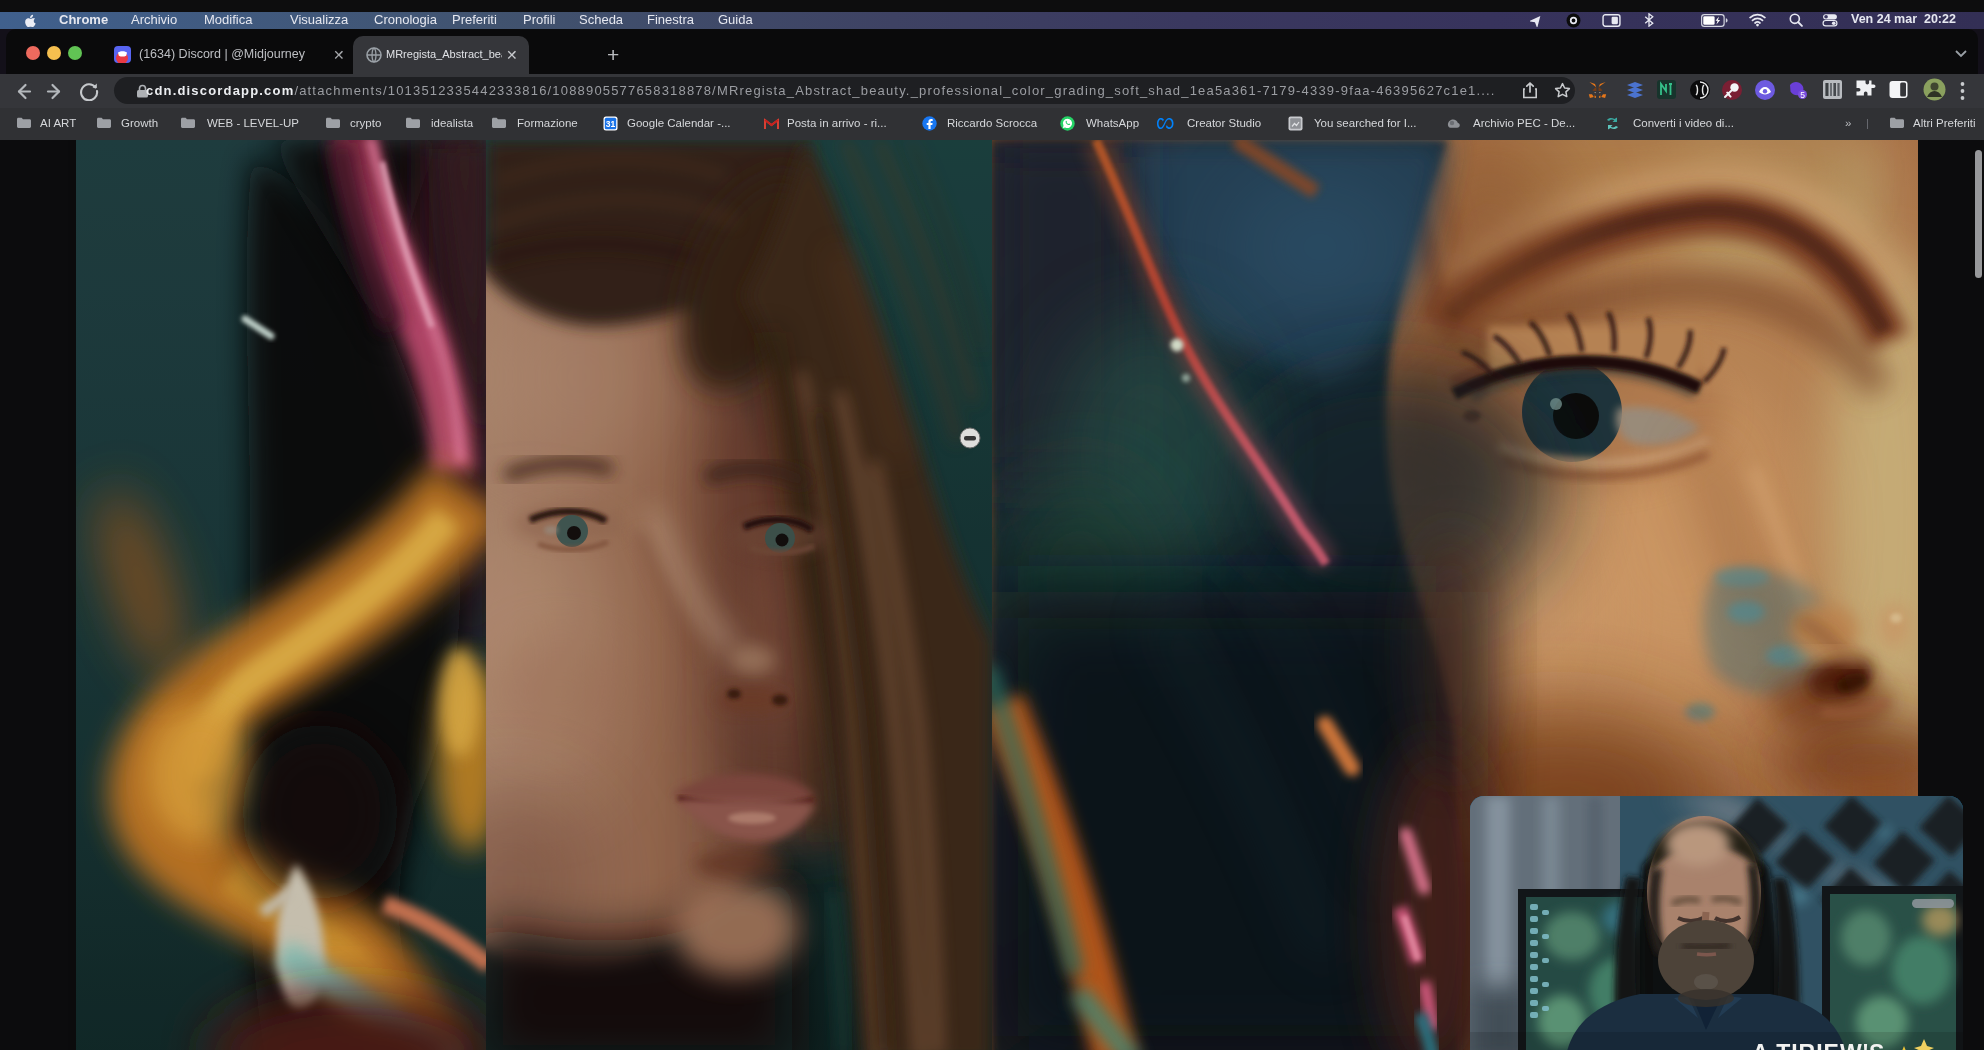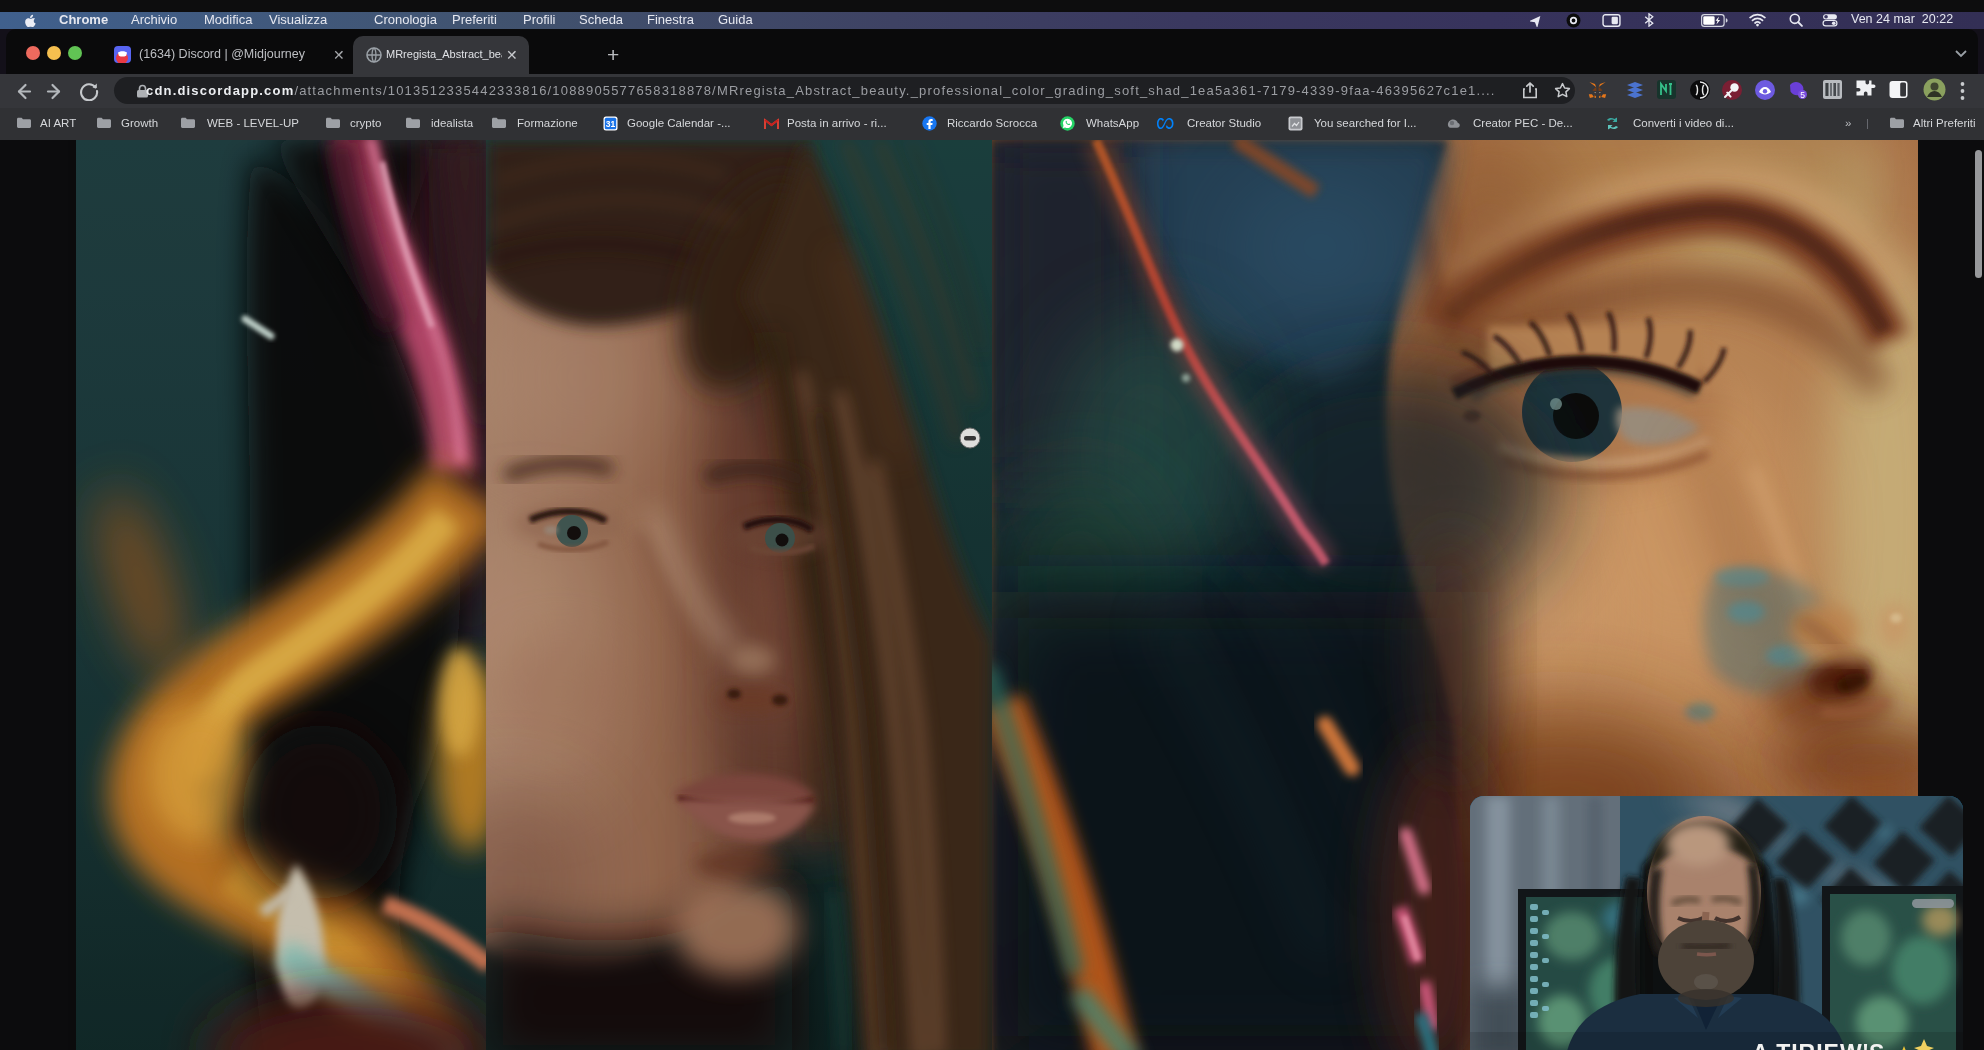--- a/index.html
+++ b/index.html
@@ -41,21 +41,21 @@
 <body>
 <div id="stage">
 
   <div class="abs" id="menubar">
     <svg class="mi" style="left:23px;top:1px" width="14" height="15" viewBox="0 0 13 13">
         <path fill="#ebedf5" d="M9.3 1.1c-.7.05-1.5.5-2 1.05-.4.5-.8 1.3-.65 2.05.8.05 1.6-.4 2.05-.95.45-.55.75-1.3.6-2.15zM9.6 4.4c-1.15 0-1.6.55-2.4.55-.8 0-1.45-.55-2.4-.55-1.25 0-2.8 1.15-2.8 3.4 0 2.3 1.9 4.8 3 4.8.65 0 .8-.4 1.95-.4 1.15 0 1.4.4 2.05.4 1.1 0 2.4-2.15 2.75-3.3-1.3-.55-1.75-1.5-1.75-2.4 0-.95.55-1.7 1.3-2.05-.5-.45-1.2-.45-1.7-.45z"></path>
       </svg>
     <span class="mi" style="left:59px">Chrome</span>
     <span class="mi thin" style="left:131px">Archivio</span>
     <span class="mi thin" style="left:204px">Modifica</span>
-    <span class="mi thin" style="left:269px">Visualizza</span>
+    <span class="mi thin" style="left:290px">Visualizza</span>
     <span class="mi thin" style="left:374px">Cronologia</span>
     <span class="mi thin" style="left:452px">Preferiti</span>
     <span class="mi thin" style="left:523px">Profili</span>
     <span class="mi thin" style="left:579px">Scheda</span>
     <span class="mi thin" style="left:647px">Finestra</span>
     <span class="mi thin" style="left:718px">Guida</span>
     <svg class="mi" style="left:1530px;top:2px" width="13" height="13" viewBox="0 0 12 12">
         <path d="M6 0.5L11 11 6 8.2 1 11z" fill="#e8e9f2" transform="rotate(40 6 6)"></path>
       </svg>
     <svg class="mi" style="left:1566px;top:1px" width="15" height="15" viewBox="0 0 14 14">
@@ -83,21 +83,21 @@
     <svg class="mi" style="left:1789px;top:1px" width="14" height="14" viewBox="0 0 13 13">
         <circle cx="5.4" cy="5.4" r="4.2" fill="none" stroke="#e8e9f2" stroke-width="1.5"></circle>
         <path d="M8.6 8.6L12 12" stroke="#e8e9f2" stroke-width="1.7" stroke-linecap="round"></path>
       </svg>
     <svg class="mi" style="left:1822px;top:1px" width="16" height="14" viewBox="0 0 15 13">
         <rect x="1" y="1" width="13" height="5" rx="2.5" fill="#e8e9f2"></rect>
         <circle cx="3.8" cy="3.5" r="1.7" fill="#3a3660"></circle>
         <rect x="1" y="7" width="13" height="5" rx="2.5" fill="none" stroke="#e8e9f2" stroke-width="1.1"></rect>
         <circle cx="11" cy="9.5" r="1.7" fill="#e8e9f2"></circle>
       </svg>
-    <span class="mi thin" style="left:1851px;font-weight:400;font-size:12.5px">Ven 24 mar&nbsp;&nbsp;20:22</span>
+    <span class="mi thin" style="left:1851px;font-weight:700;font-size:12.5px">Ven 24 mar&nbsp;&nbsp;20:22</span>
   </div>
 
   <div class="abs" id="deskstrip"></div>
 
   <div class="abs" id="tabbar">
     <div class="tl" style="left:20px;background:#ed6a5e"></div>
     <div class="tl" style="left:41px;background:#f5bf4f"></div>
     <div class="tl" style="left:62px;background:#61c354"></div>
     <div id="tab1">
       <svg style="position:absolute;left:4px;top:10px" width="17" height="17" viewBox="0 0 17 17">
@@ -263,21 +263,21 @@
     <svg class="fold" style="left:1288px;width:15px;height:15px;top:8px" viewBox="0 0 15 15">
         <rect x="0.5" y="0.5" width="14" height="14" rx="2" fill="#c8cace"></rect>
         <rect x="2.2" y="2.2" width="10.6" height="10.6" rx="1" fill="#8e9196"></rect>
         <path d="M4 10.5l2.5-3 2 2 2.5-3.5" stroke="#dfe1e4" stroke-width="1.2" fill="none"></path>
       </svg>
       <span class="bk" style="left:1314px">You searched for I...</span>
     <svg class="fold" style="left:1446px;width:15px;height:14px;top:9px" viewBox="0 0 15 14">
         <path d="M2 8c0-3 2.4-5.5 5.4-5.5 2.4 0 4.4 1.5 5.1 3.7 1.3.3 2 1.3 2 2.5 0 1.5-1.2 2.7-2.8 2.7H4.6C3.1 11.4 2 10 2 8z" fill="#8e9196" transform="scale(0.95)"></path>
         <circle cx="6" cy="6" r="2.2" fill="#6b6e73"></circle>
       </svg>
-      <span class="bk" style="left:1473px">Creator PEC - De...</span>
+      <span class="bk" style="left:1473px">Archivio PEC - De...</span>
     <svg class="fold" style="left:1605px;width:15px;height:15px;top:8px" viewBox="0 0 15 15">
         <path d="M2 4c2-2.5 5-2.5 7.5-1L12 1.5V6H7.5l1.7-1.7C7.5 3.2 5.5 3.4 4 5z" fill="#3aa8a0"></path>
         <path d="M13 11c-2 2.5-5 2.5-7.5 1L3 13.5V9h4.5L5.8 10.7c1.7 1.1 3.7.9 5.2-.7z" fill="#5ec4bc"></path>
       </svg>
       <span class="bk" style="left:1633px">Converti i video di...</span>
     <span class="bk" style="left:1845px;color:#b9bbbf">»</span>
     <span class="bk" style="left:1866px;color:#6b6e73">|</span>
     <svg class="fold" style="left:1889px" viewBox="0 0 16 13">
         <path d="M1 3.2C1 2.4 1.6 1.8 2.4 1.8h3.2L7 3.3h6.6c.8 0 1.4.6 1.4 1.4v5.9c0 .8-.6 1.4-1.4 1.4H2.4C1.6 12 1 11.4 1 10.6z" fill="#9da0a5"></path>
       </svg>

